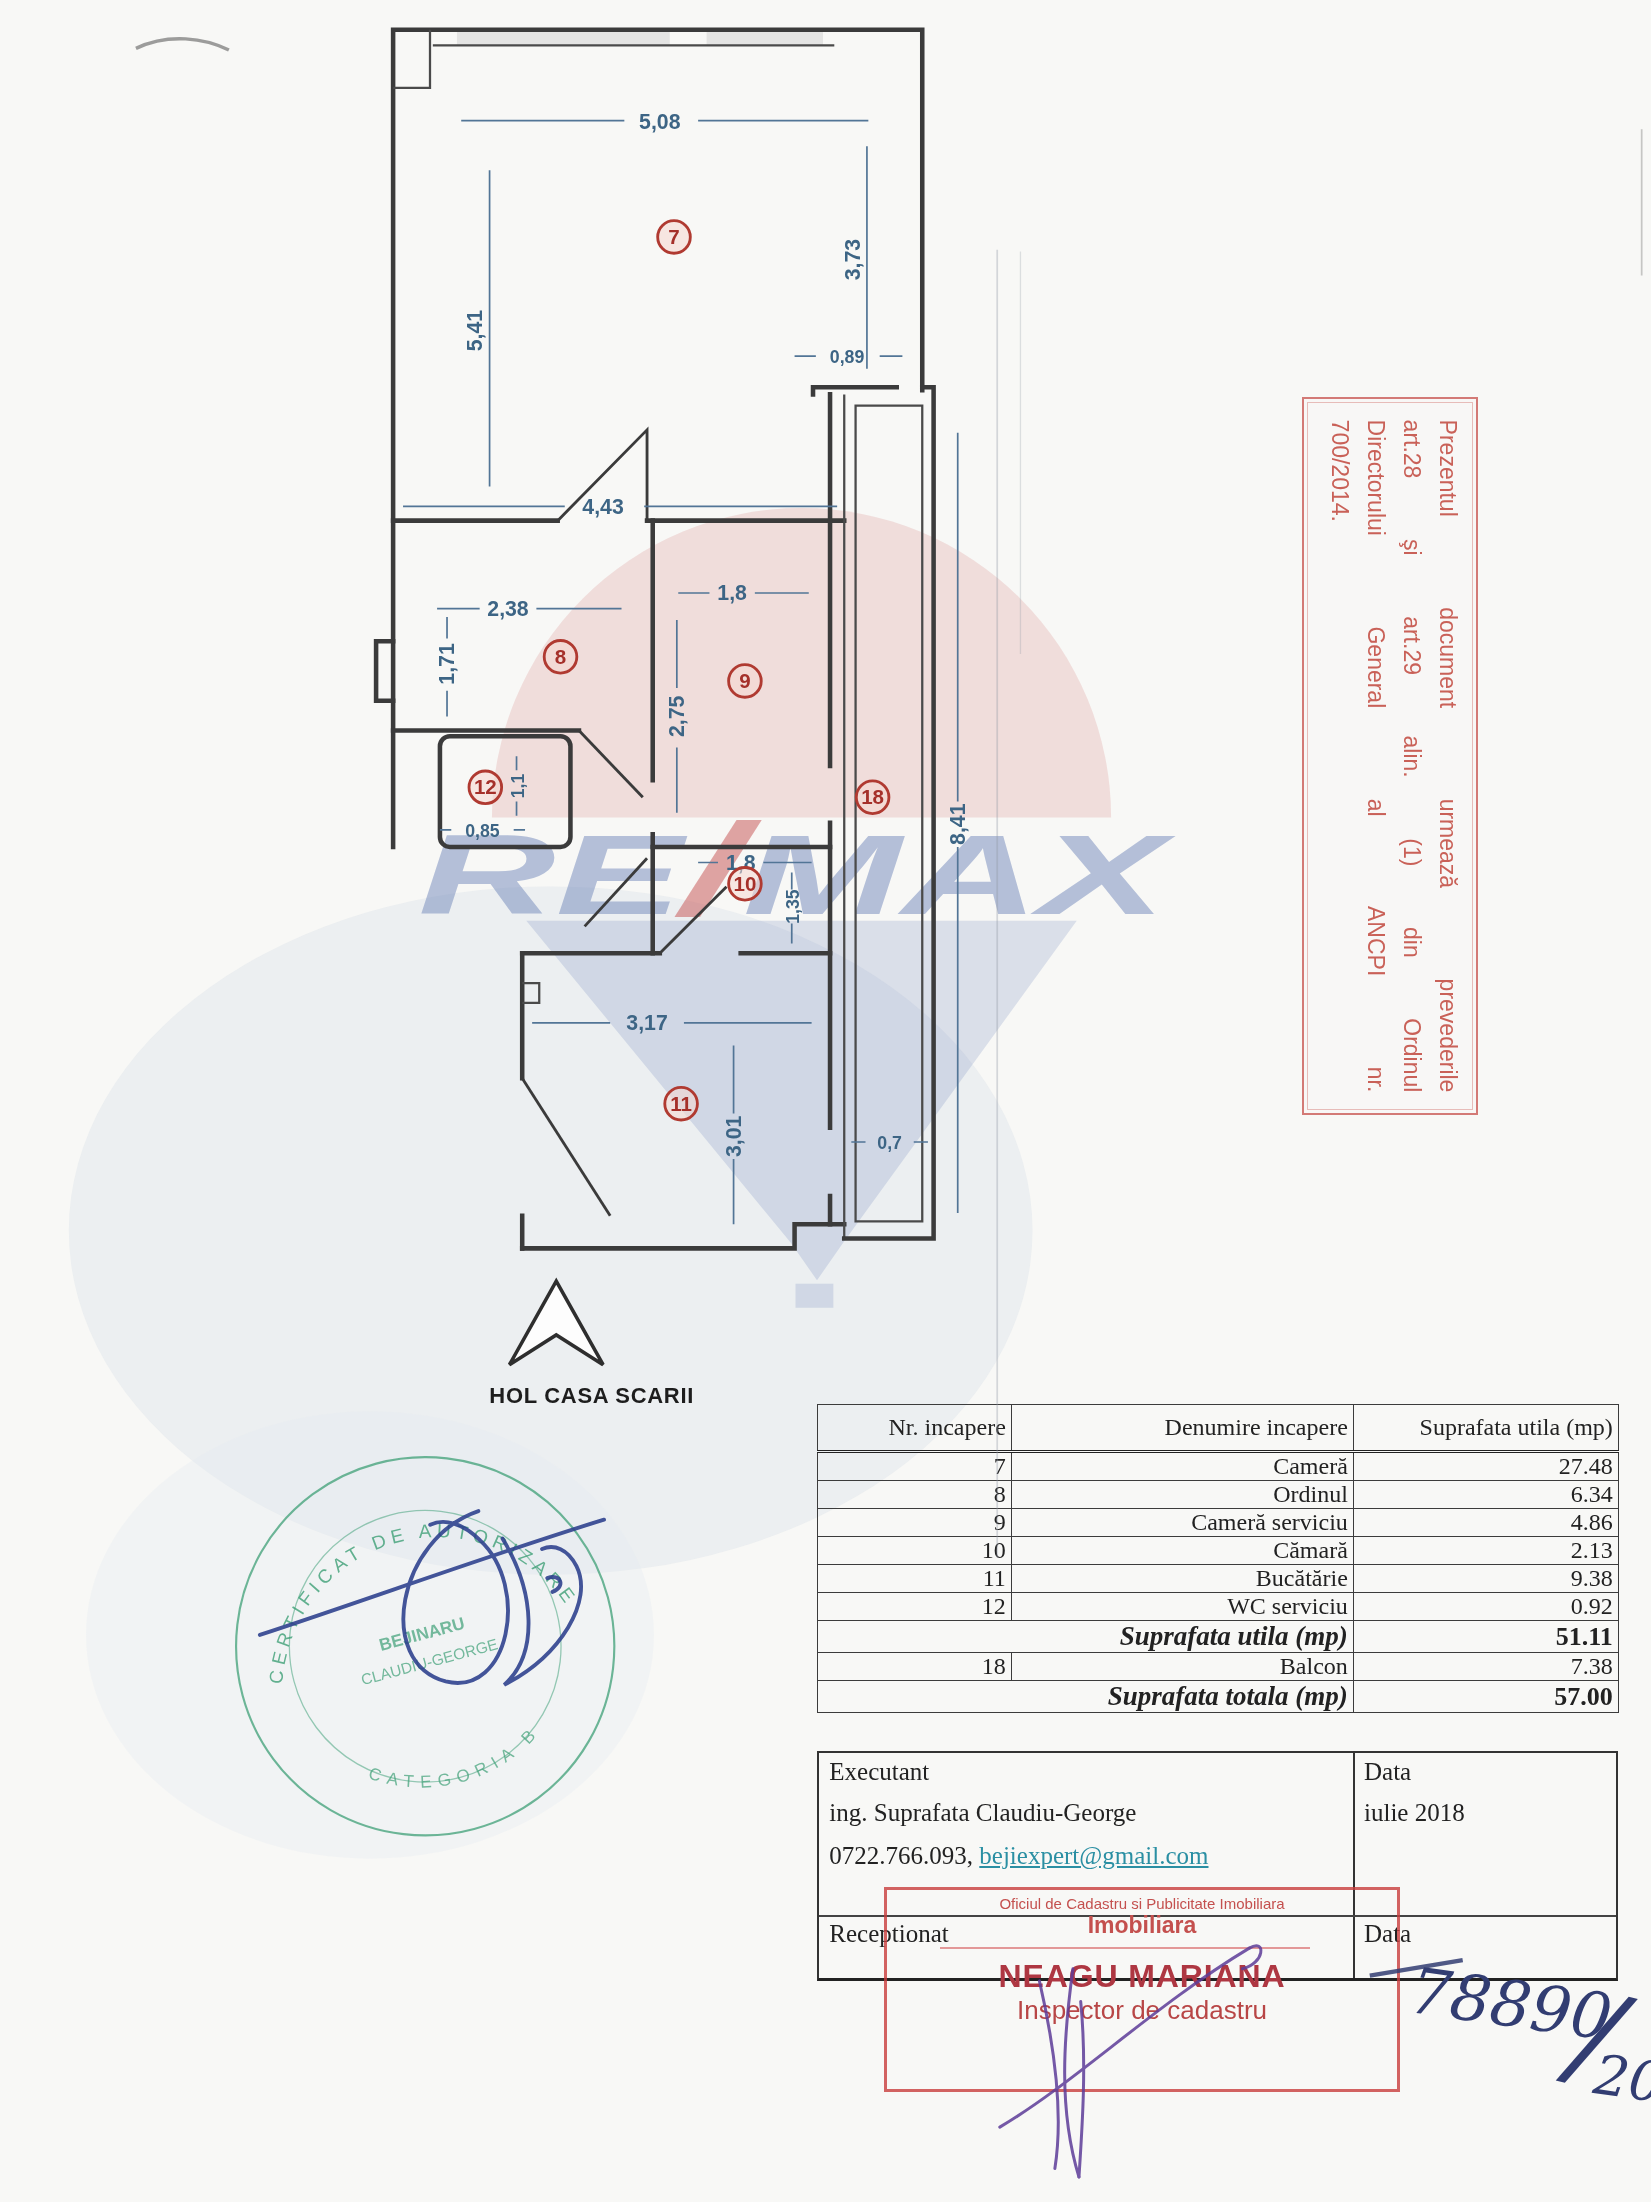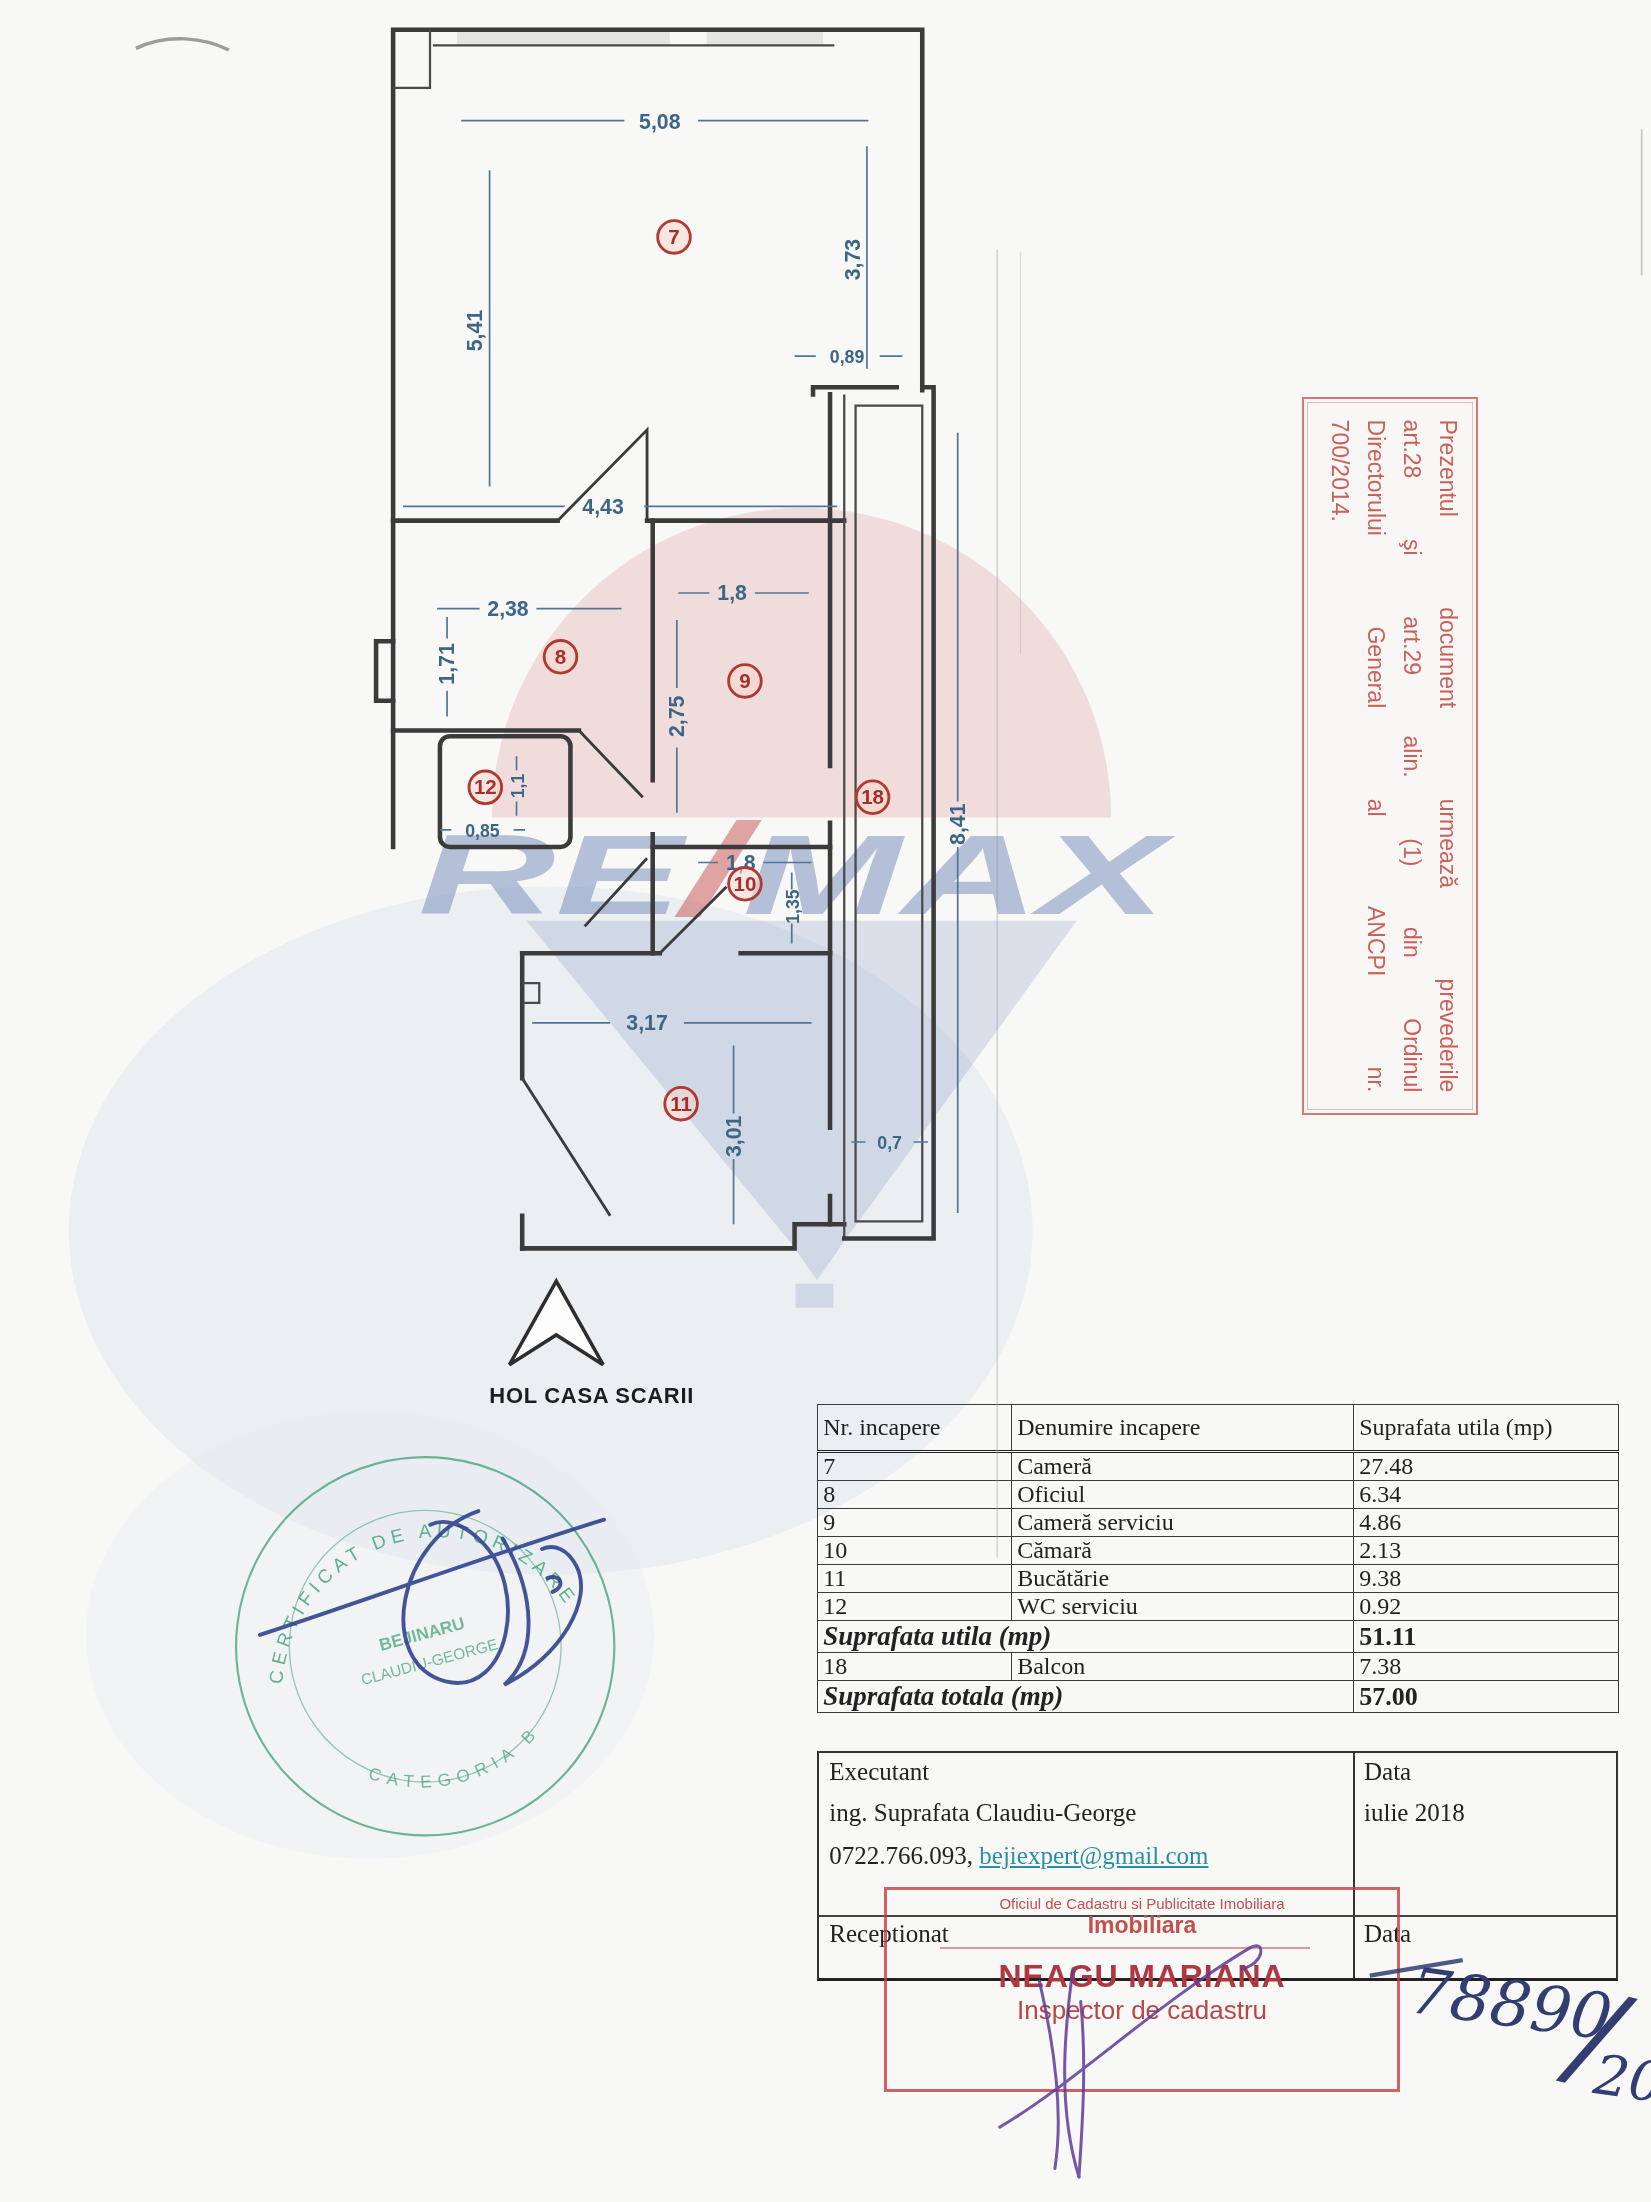--- a/index.html
+++ b/index.html
@@ -25,21 +25,21 @@
   #side-stamp{left:1302px;top:397px;width:172px;height:714px;border:2.6px solid rgba(205,100,95,.85);
       outline:0.9px solid rgba(205,100,95,.4);outline-offset:-6px;background:rgba(255,245,244,.12);}
   #side-stamp-text{position:absolute;left:172px;top:0;width:714px;height:172px;
       transform:rotate(90deg);transform-origin:0 0;box-sizing:border-box;padding:10.3px 20.6px 0 20.6px;
       font-family:"Liberation Sans",sans-serif;font-size:23px;line-height:36px;color:#c96158;}
   .ss-line{text-align:justify;text-align-last:justify;white-space:nowrap;}
   .ss-line:last-child{text-align-last:left;}
   
   #rtab-wrap{left:817px;top:1404px;width:801px;}
   table.rtab{border-collapse:collapse;table-layout:fixed;width:801px;font-size:24px;}
-  .rtab th,.rtab td{border:1.7px solid #3c3c3c;padding:0 5.2px;text-align:left;overflow:hidden;white-space:nowrap;}
+  .rtab th,.rtab td{border:1.7px solid #3c3c3c;padding:0 5.2px;text-align:right;overflow:hidden;white-space:nowrap;}
   .rtab thead th{height:45px;font-weight:normal;border-bottom:3.4px double #222;}
   .rtab td{height:26px;}
   .sum-label{font-weight:bold;font-style:italic;font-size:27px;}
   .sum-val{font-weight:bold;font-size:26px;}
   
   #exe{left:817px;top:1751px;width:801px;height:230px;border:2.2px solid #333;border-bottom:3.4px solid #222;
        box-sizing:border-box;font-size:25px;}
   #exe .vdiv{position:absolute;left:534px;top:0;width:2.2px;height:100%;background:#333;}
   #exe .hdiv{position:absolute;left:0;top:162px;width:100%;height:1.7px;background:#444;}
   #exe .pink{position:absolute;left:121px;top:194px;width:370px;height:1.7px;background:rgba(220,120,120,.75);}
@@ -195,21 +195,21 @@
         </tr>
       </thead>
       <tbody>
         <tr>
             <td>7</td>
             <td>Cameră</td>
             <td>27.48</td>
           </tr>
         <tr>
             <td>8</td>
-            <td>Oficiul</td>
+            <td>Ordinul</td>
             <td>6.34</td>
           </tr>
         <tr>
             <td>9</td>
             <td>Cameră serviciu</td>
             <td>4.86</td>
           </tr>
         <tr>
             <td>10</td>
             <td>Cămară</td>

